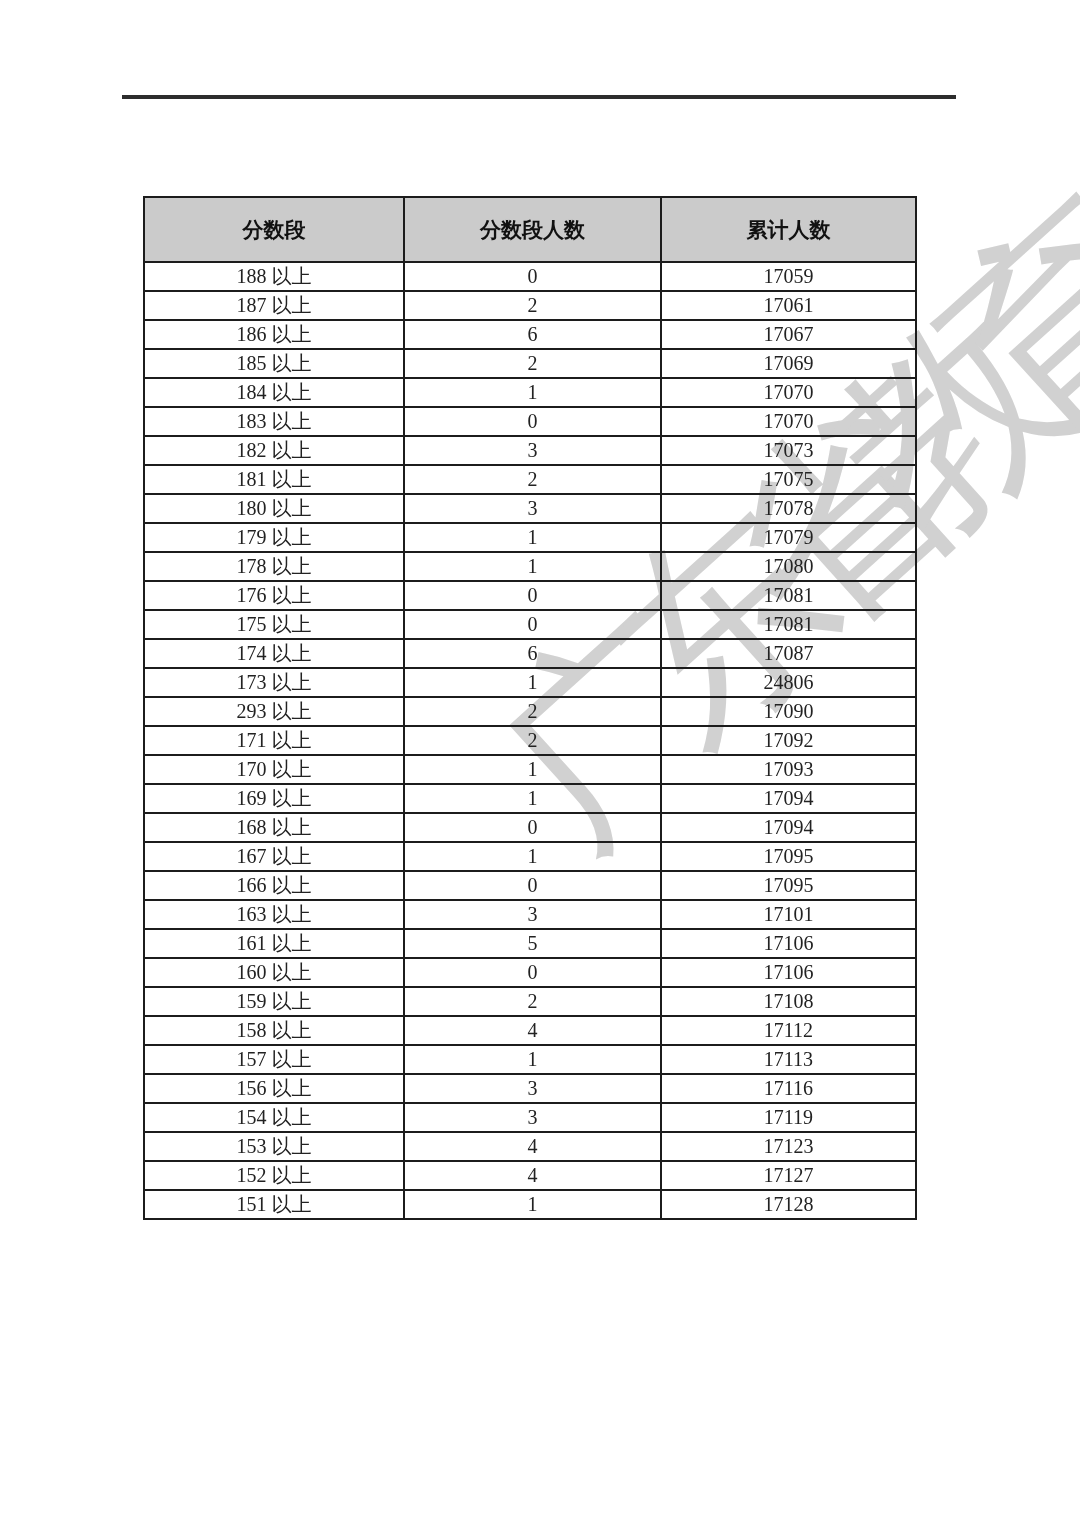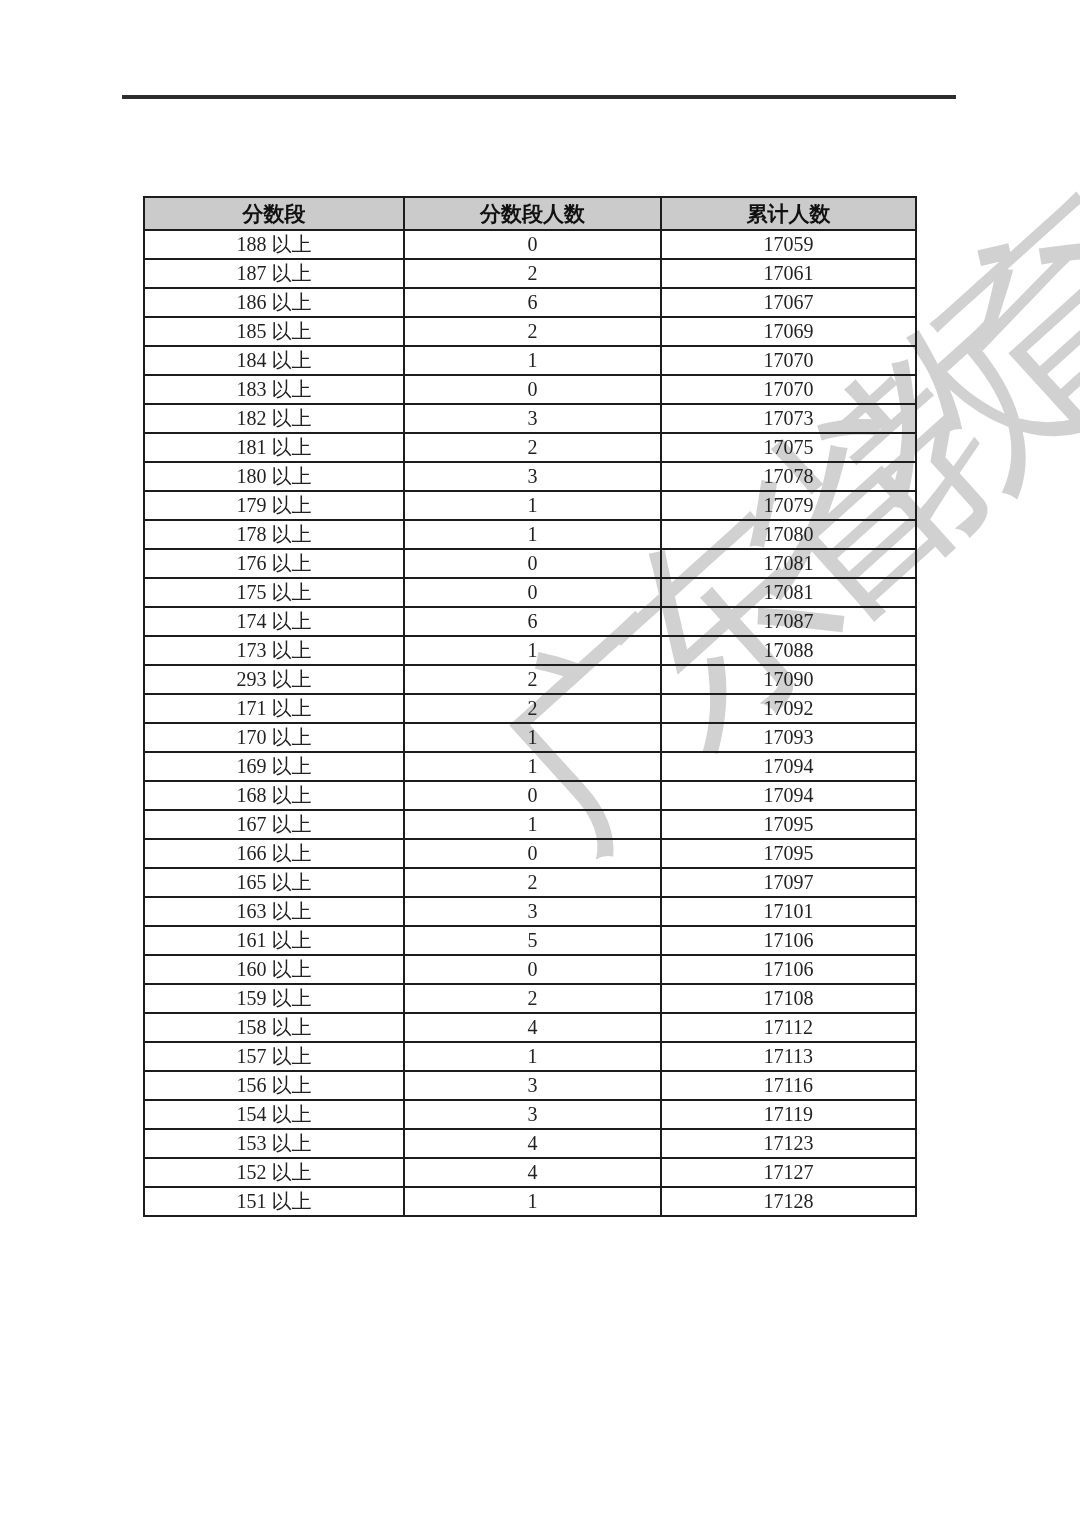--- a/index.html
+++ b/index.html
@@ -58,21 +58,21 @@
   .score-table col.c2 { width: 257px; }
   .score-table col.c3 { width: 255px; }
   .score-table th {
     border: 2px solid #1c1c1c;
     background: #cbcbcb;
     font-weight: bold;
     font-size: 21px;
     color: #111111;
     height: 31px;
     text-align: center;
-    padding: 0;
+    padding: 16px;
   }
   .score-table td {
     border: 2px solid #1c1c1c;
     background: transparent;
     font-size: 20px;
     color: #222222;
     height: 27px;
     text-align: center;
     padding: 0;
   }
@@ -184,21 +184,21 @@
 
   <tr>
     <td>174 以上</td>
     <td>6</td>
     <td>17087</td>
   </tr>
 
   <tr>
     <td>173 以上</td>
     <td>1</td>
-    <td>17088</td>
+    <td>24806</td>
   </tr>
 
   <tr>
     <td>293 以上</td>
     <td>2</td>
     <td>17090</td>
   </tr>
 
   <tr>
     <td>171 以上</td>
@@ -229,25 +229,20 @@
     <td>1</td>
     <td>17095</td>
   </tr>
 
   <tr>
     <td>166 以上</td>
     <td>0</td>
     <td>17095</td>
   </tr>
 
-  <tr>
-    <td>165 以上</td>
-    <td>2</td>
-    <td>17097</td>
-  </tr>
 
 
   <tr>
     <td>163 以上</td>
     <td>3</td>
     <td>17101</td>
   </tr>
 
 
   <tr>

